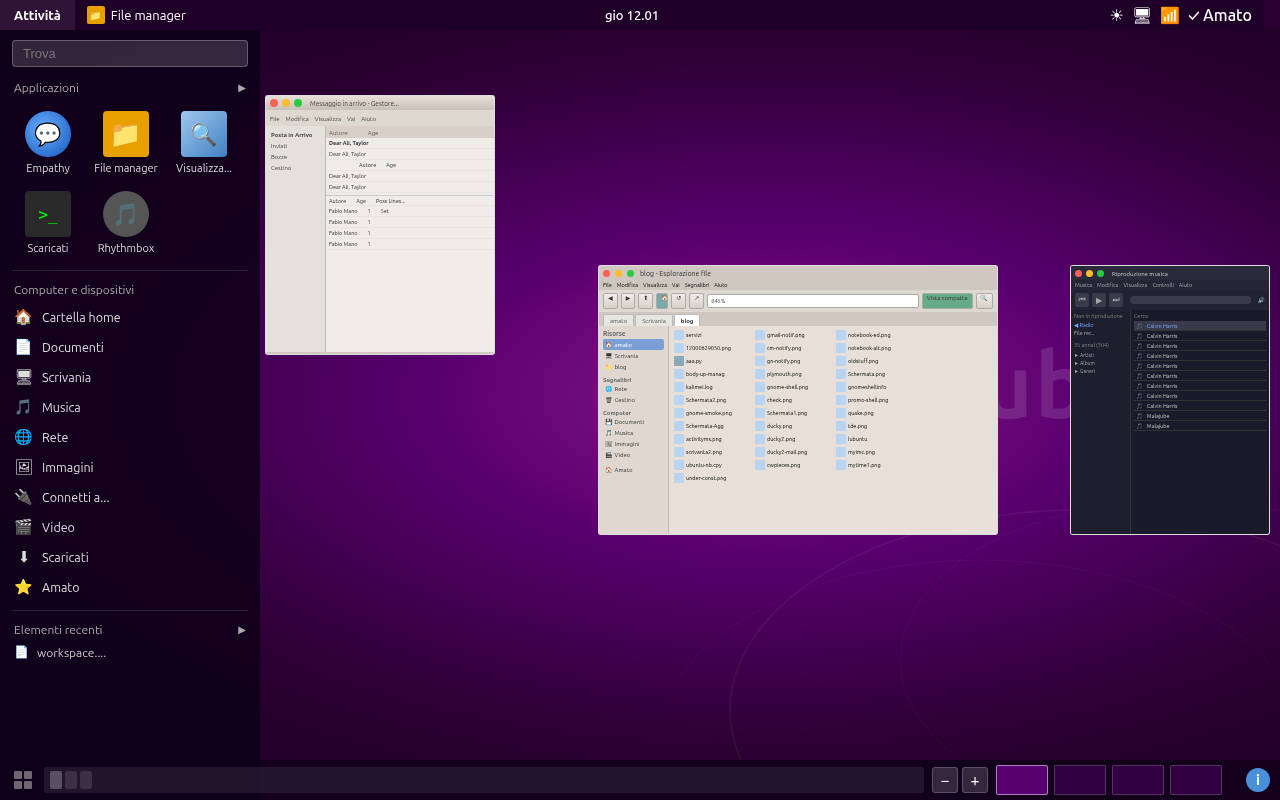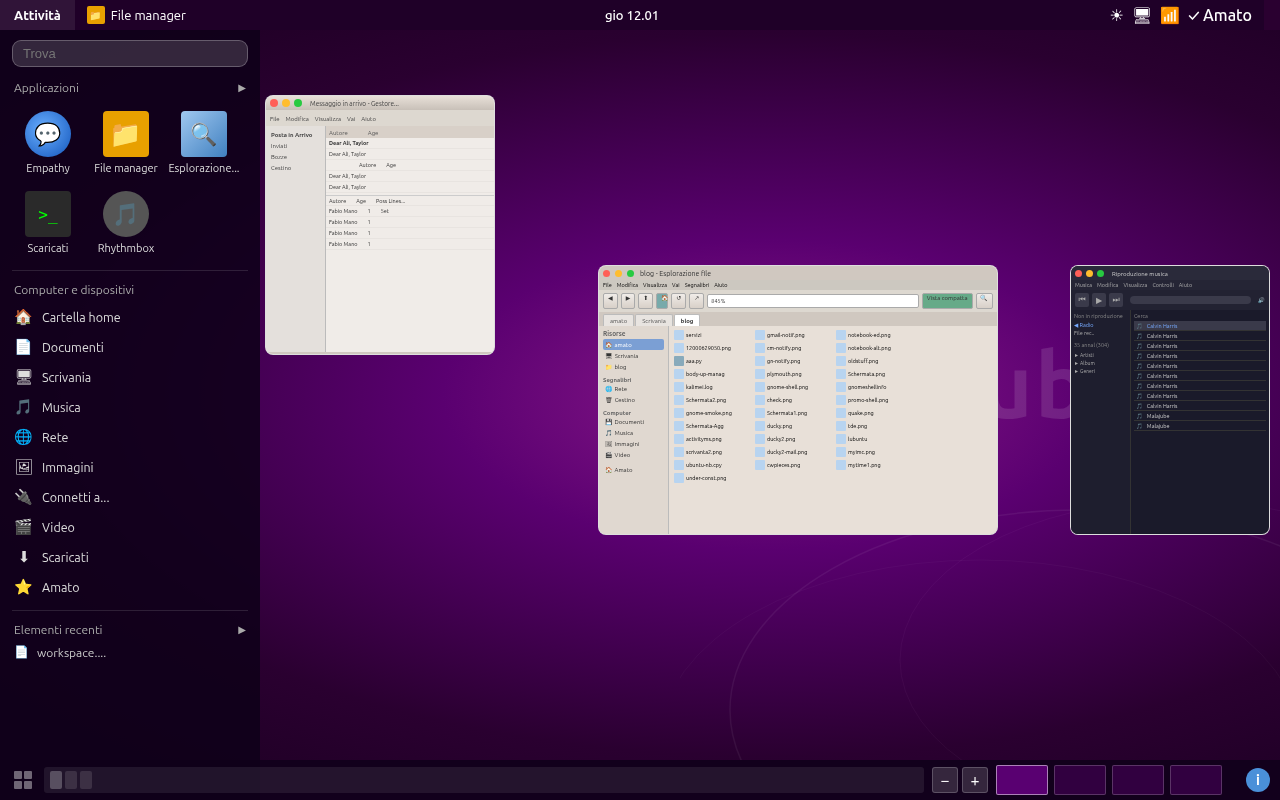--- a/index.html
+++ b/index.html
@@ -90,21 +90,21 @@
       z-index: 50;
       display: flex;
       flex-direction: column;
       color: #fff;
     }
 
     #search-bar {
       margin: 10px 12px 8px;
       background: rgba(255,255,255,0.15);
       border: 1px solid rgba(255,255,255,0.25);
-      border-radius: 9px;
+      border-radius: 4px;
       padding: 5px 10px;
       color: #aaa;
       font-size: 13px;
       outline: none;
       width: calc(100% - 24px);
     }
 
     .section-header {
       padding: 6px 14px 4px;
       font-size: 12px;
@@ -262,21 +262,21 @@
       position: absolute;
       top: 30px; left: 0; right: 0; bottom: 40px;
       background: radial-gradient(ellipse at 60% 50%, #8b1a8b 0%, #5a0070 30%, #2a0030 70%, #1a0020 100%);
       overflow: hidden;
     }
 
     
     .win-thumb {
       position: absolute;
       border: 1px solid rgba(255,255,255,0.3);
-      border-radius: 8px;
+      border-radius: 3px;
       overflow: hidden;
       cursor: pointer;
       z-index: 10;
       background: #d0d0d0;
     }
     .win-close-dot {
       width: 8px; height: 8px;
       border-radius: 50%;
     }
     .win-close-dot.red { background: #ff5f57; }
@@ -668,21 +668,21 @@
     <div class="app-item">
       <div class="app-icon-wrap">
         <div class="icon-filemanager">📁</div>
       </div>
       <span class="app-label">File manager</span>
     </div>
     <div class="app-item">
       <div class="app-icon-wrap">
         <div class="icon-visualizzat">🔍</div>
       </div>
-      <span class="app-label">Esplorazione...</span>
+      <span class="app-label">Visualizza...</span>
     </div>
     <div class="app-item">
       <div class="app-icon-wrap">
         <div class="icon-terminal">&gt;_</div>
       </div>
       <span class="app-label">Scaricati</span>
     </div>
     <div class="app-item">
       <div class="app-icon-wrap">
         <div class="icon-rhythmbox">🎵</div>

